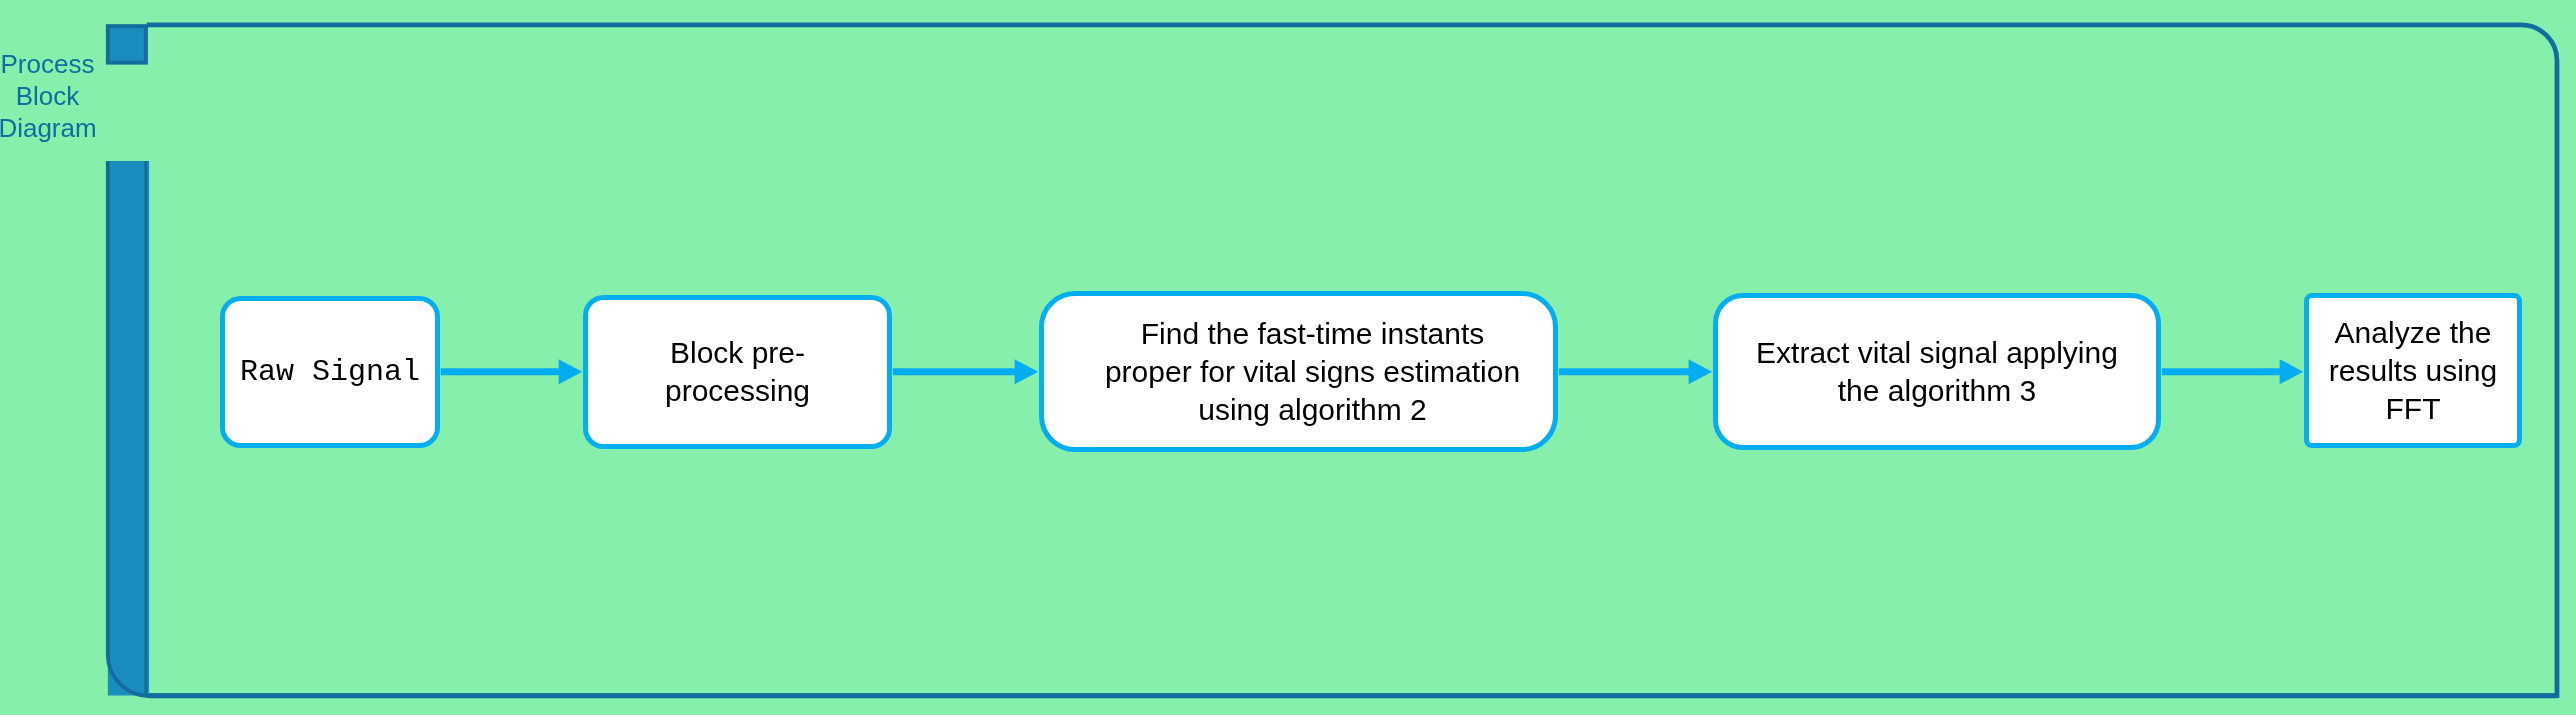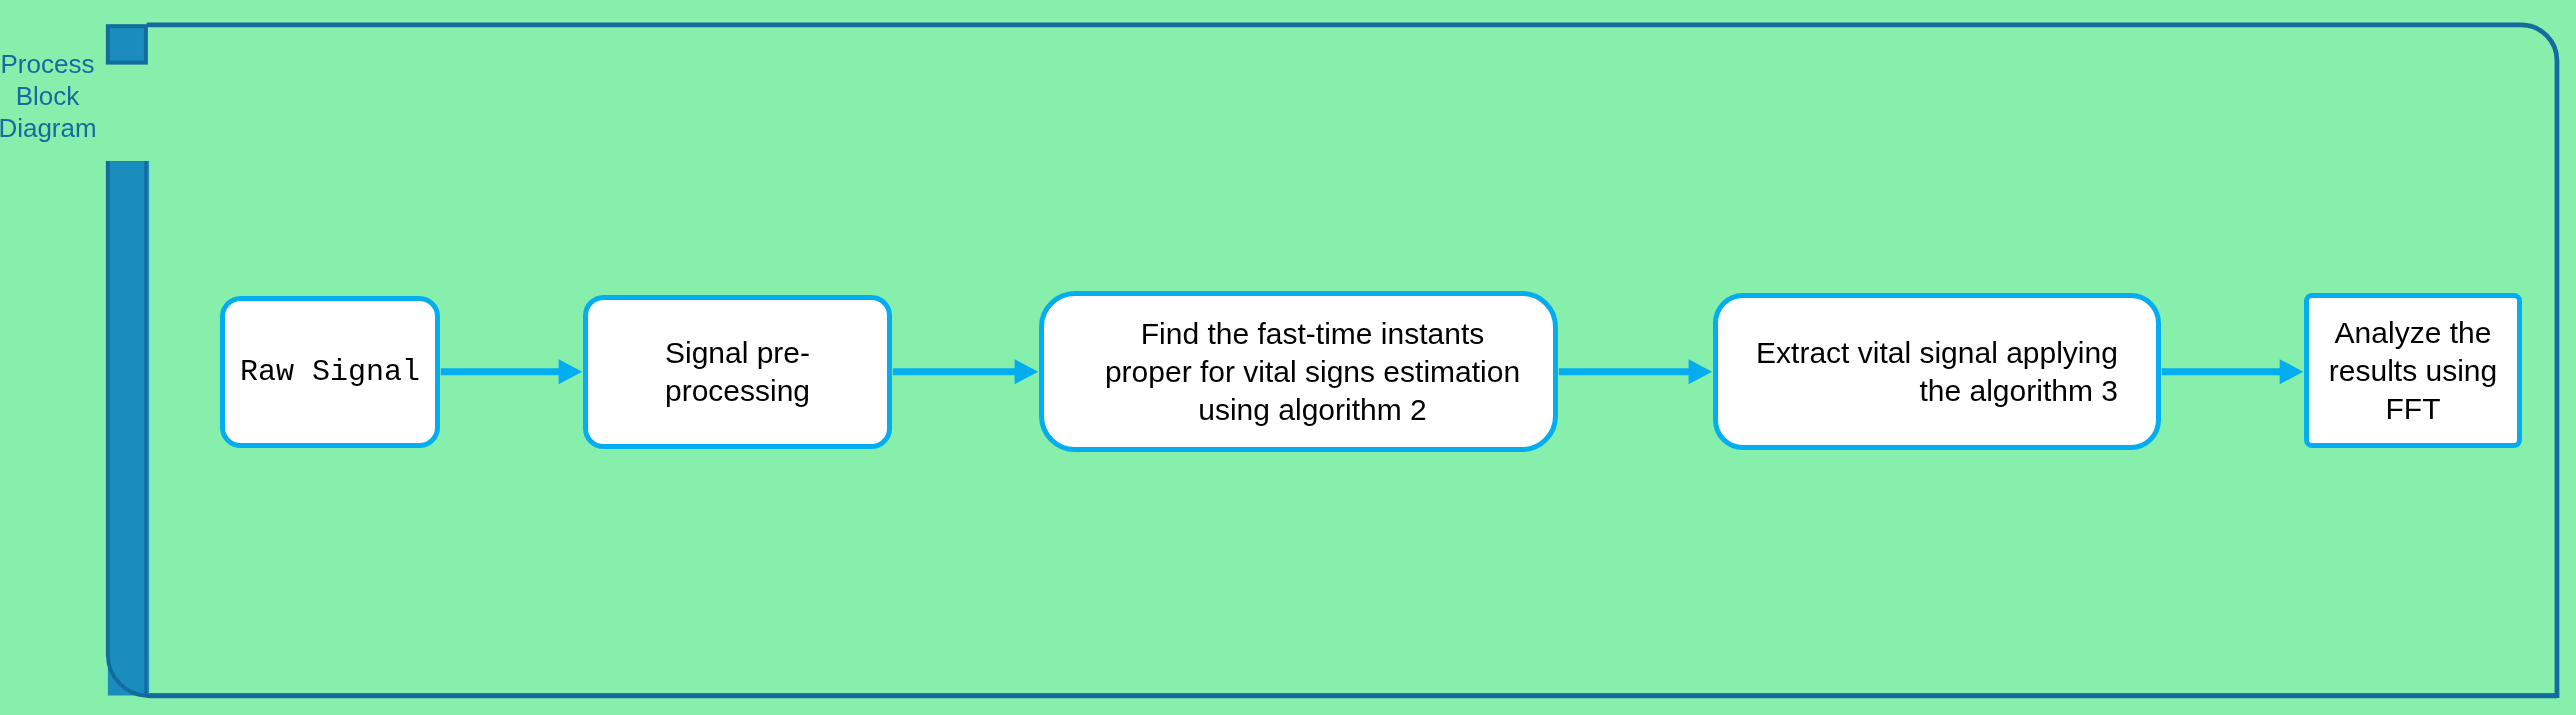--- a/index.html
+++ b/index.html
@@ -88,31 +88,31 @@
 
   <div id="side-label">Process
 Block
 Diagram</div>
 
   <div class="proc-box" style="left:220px; top:296px; width:220px; height:152px; border-radius:20.6px;font-family:Liberation Mono, monospace;">
     <span>Raw Signal</span>
   </div>
 
   <div class="proc-box" style="left:583px; top:295px; width:309px; height:154px; border-radius:20.6px;">
-    <span>Signal pre-
+    <span>Block pre-
 processing</span>
   </div>
 
   <div class="proc-box" style="left:1039px; top:291px; width:519px; height:161px; border-radius:36px;padding-left:28px;">
     <span>Find the fast-time instants
 proper for  vital signs estimation
 using algorithm 2</span>
   </div>
 
-  <div class="proc-box" style="left:1713px; top:293px; width:448px; height:157px; border-radius:30px;text-align:right;">
+  <div class="proc-box" style="left:1713px; top:293px; width:448px; height:157px; border-radius:30px;">
     <span>Extract vital signal applying
 the algorithm 3</span>
   </div>
 
   <div class="proc-box" style="left:2304px; top:293px; width:218px; height:155px; border-radius:8px;">
     <span>Analyze the
 results using
 FFT</span>
   </div>
 

